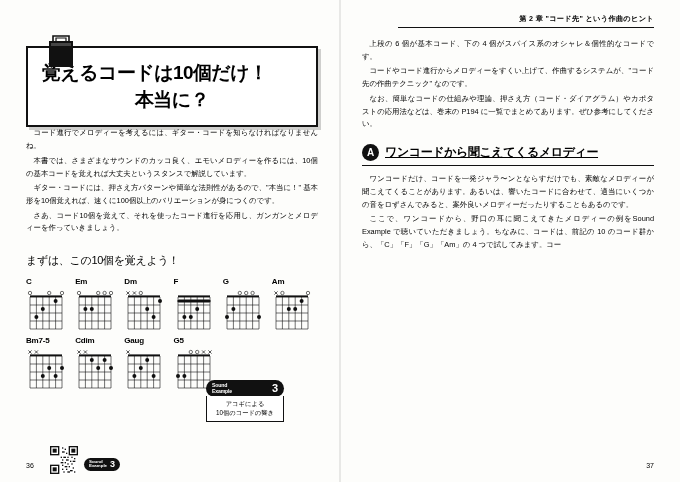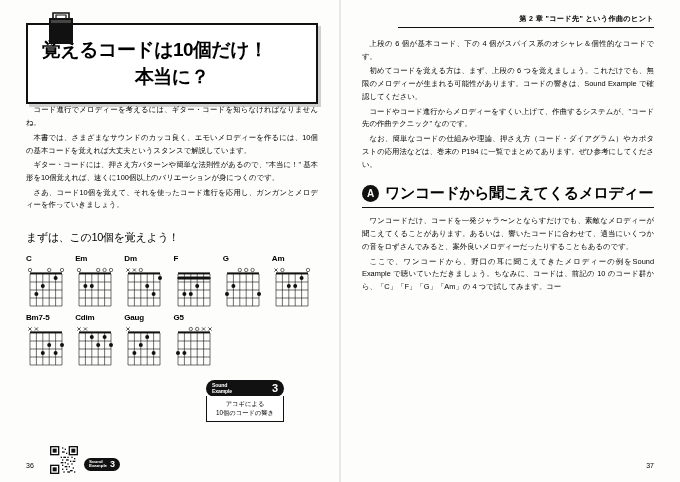--- a/index.html
+++ b/index.html
@@ -53,21 +53,21 @@
     top: 27px;
     right: 26px;
     width: 256px;
     height: 1px;
     background: #111;
   }
 
   
   .title-wrap {
     position: relative;
-    margin-top: 5px;
+    margin-top: 28px;
   }
   .clip {
     position: absolute;
     left: 22px;
     top: -12px;
     width: 26px;
     height: 34px;
     z-index: 5;
   }
   .title-box {
@@ -200,23 +200,24 @@
     background: #111;
     color: #fff;
     font-size: 10px;
     font-weight: bold;
     display: flex;
     align-items: center;
     justify-content: center;
     flex: none;
   }
   .circ-title {
-    font-size: 15px;
+    font-size: 12px;
     font-weight: bold;
     letter-spacing: -0.4px;
+    text-decoration: underline;
   }
 
   
   .folio {
     position: absolute;
     bottom: 13px;
     font-size: 7px;
   }
   .folio-left { left: 26px; }
   .folio-right { right: 26px; }
@@ -609,21 +610,20 @@
 
   <div class="gutter"></div>
 
   <div class="page-half right-half">
 
     <div class="chapter-header">第 2 章  "コード先" という作曲のヒント</div>
     <div class="header-rule"></div>
 
     <div class="right-body">
       <p>上段の 6 個が基本コード、下の 4 個がスパイス系のオシャレ＆個性的なコードです。</p>
-      <p>初めてコードを覚える方は、まず、上段の 6 つを覚えましょう。これだけでも、無限のメロディーが生まれる可能性があります。コードの響きは、Sound Example で確認してください。</p>
       <p>コードやコード進行からメロディーをすくい上げて、作曲するシステムが、"コード先の作曲テクニック" なのです。</p>
       <p>なお、簡単なコードの仕組みや理論、押さえ方（コード・ダイアグラム）やカポタストの応用法などは、巻末の P194 に一覧でまとめてあります。ぜひ参考にしてください。</p>
     </div>
 
     <div class="circ-head">
       <div class="circ-badge">A</div>
       <div class="circ-title">ワンコードから聞こえてくるメロディー</div>
     </div>
 
     <div class="right-body" style="margin-top:0">

